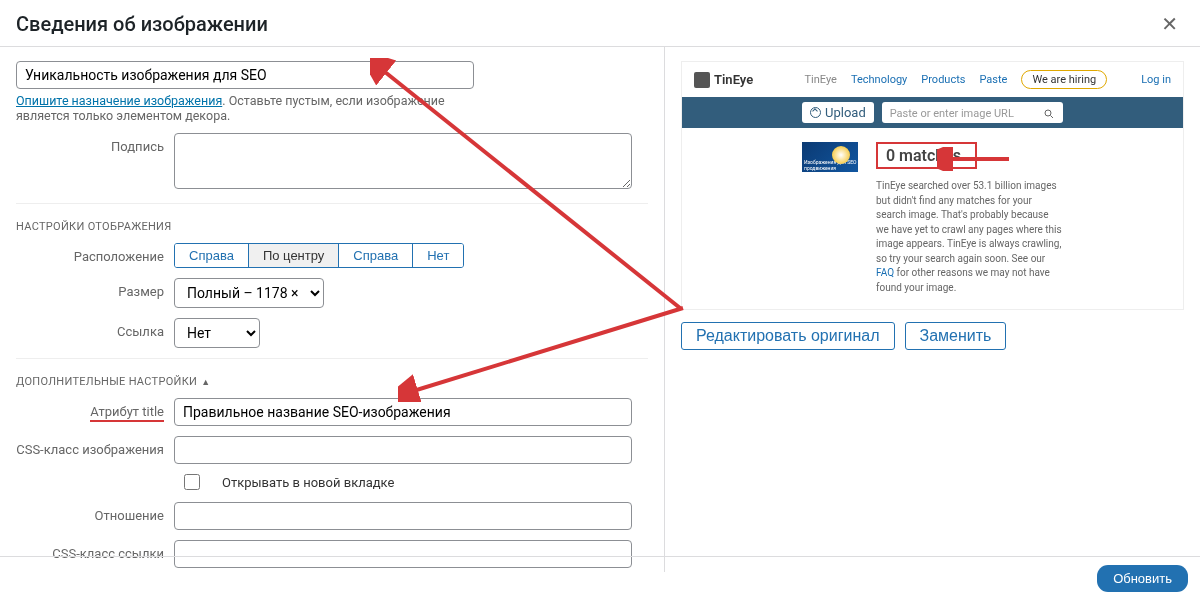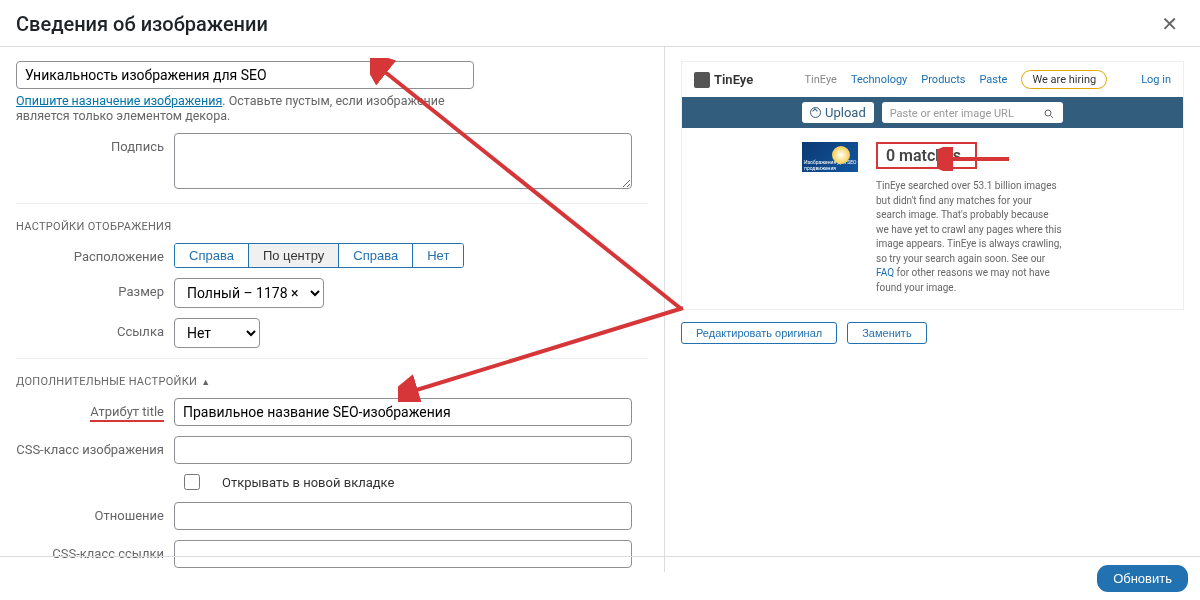--- a/index.html
+++ b/index.html
@@ -44,21 +44,21 @@
   .te-search { flex: 1; background: #fff; font-size: 11px; color: #999; display: flex; align-items: flex-end; justify-content: space-between; border-radius: 3px; padding: 3px 8px; }
   .te-search svg { width: 12px; height: 12px; }
   .te-body { padding: 14px 120px; display: flex; gap: 18px; }
   .te-thumb { width: 56px; height: 30px; background: linear-gradient(135deg,#0b3a73,#1156a0); position: relative; }
   .te-thumb::after{ content:""; position:absolute; right:8px; top:4px; width:18px; height:18px; border-radius:50%; background:radial-gradient(circle,#fff,#f2b705);}
   .te-thumb .cap { position: absolute; bottom: 1px; left: 2px; font-size: 5px; color: #fff; }
   .te-results .matches { border: 2.5px solid #d63638; padding: 2px 14px 2px 8px; font-size: 16px; font-weight: 600; color: #444; display: inline-block; }
   .te-text { font-size: 10px; color: #666; line-height: 1.45; margin-top: 10px; max-width: 250px; }
   .te-text a { color: #1a6fb3; }
   .action-row { display: flex; gap: 10px; }
-  .btn-outline { border: 1px solid #2271b1; color: #2271b1; background: #fff; border-radius: 3px; padding: 4px 14px; font-size: 11px; cursor: pointer; }
+  .btn-outline { border: 1px solid #2271b1; color: #2271b1; background: #fff; border-radius: 3px; padding: 4px 14px; font-size: 16px; cursor: pointer; }
   .footer { position: absolute; bottom: 0; left: 0; right: 0; padding: 8px 12px; display: flex; justify-content: flex-end; border-top: 1px solid #dcdcde; }
   .btn-primary { background: #2271b1; color: #fff; border: none; border-radius: 11px; padding: 6px 16px; font-size: 13px; cursor: pointer; }
   svg.arrow { position: absolute; z-index: 50; pointer-events: none; }
   .caret { font-size: 9px; }
 </style>
 </head>
 <body>
 
 <div class="header">
   <h1>Сведения об изображении</h1>

